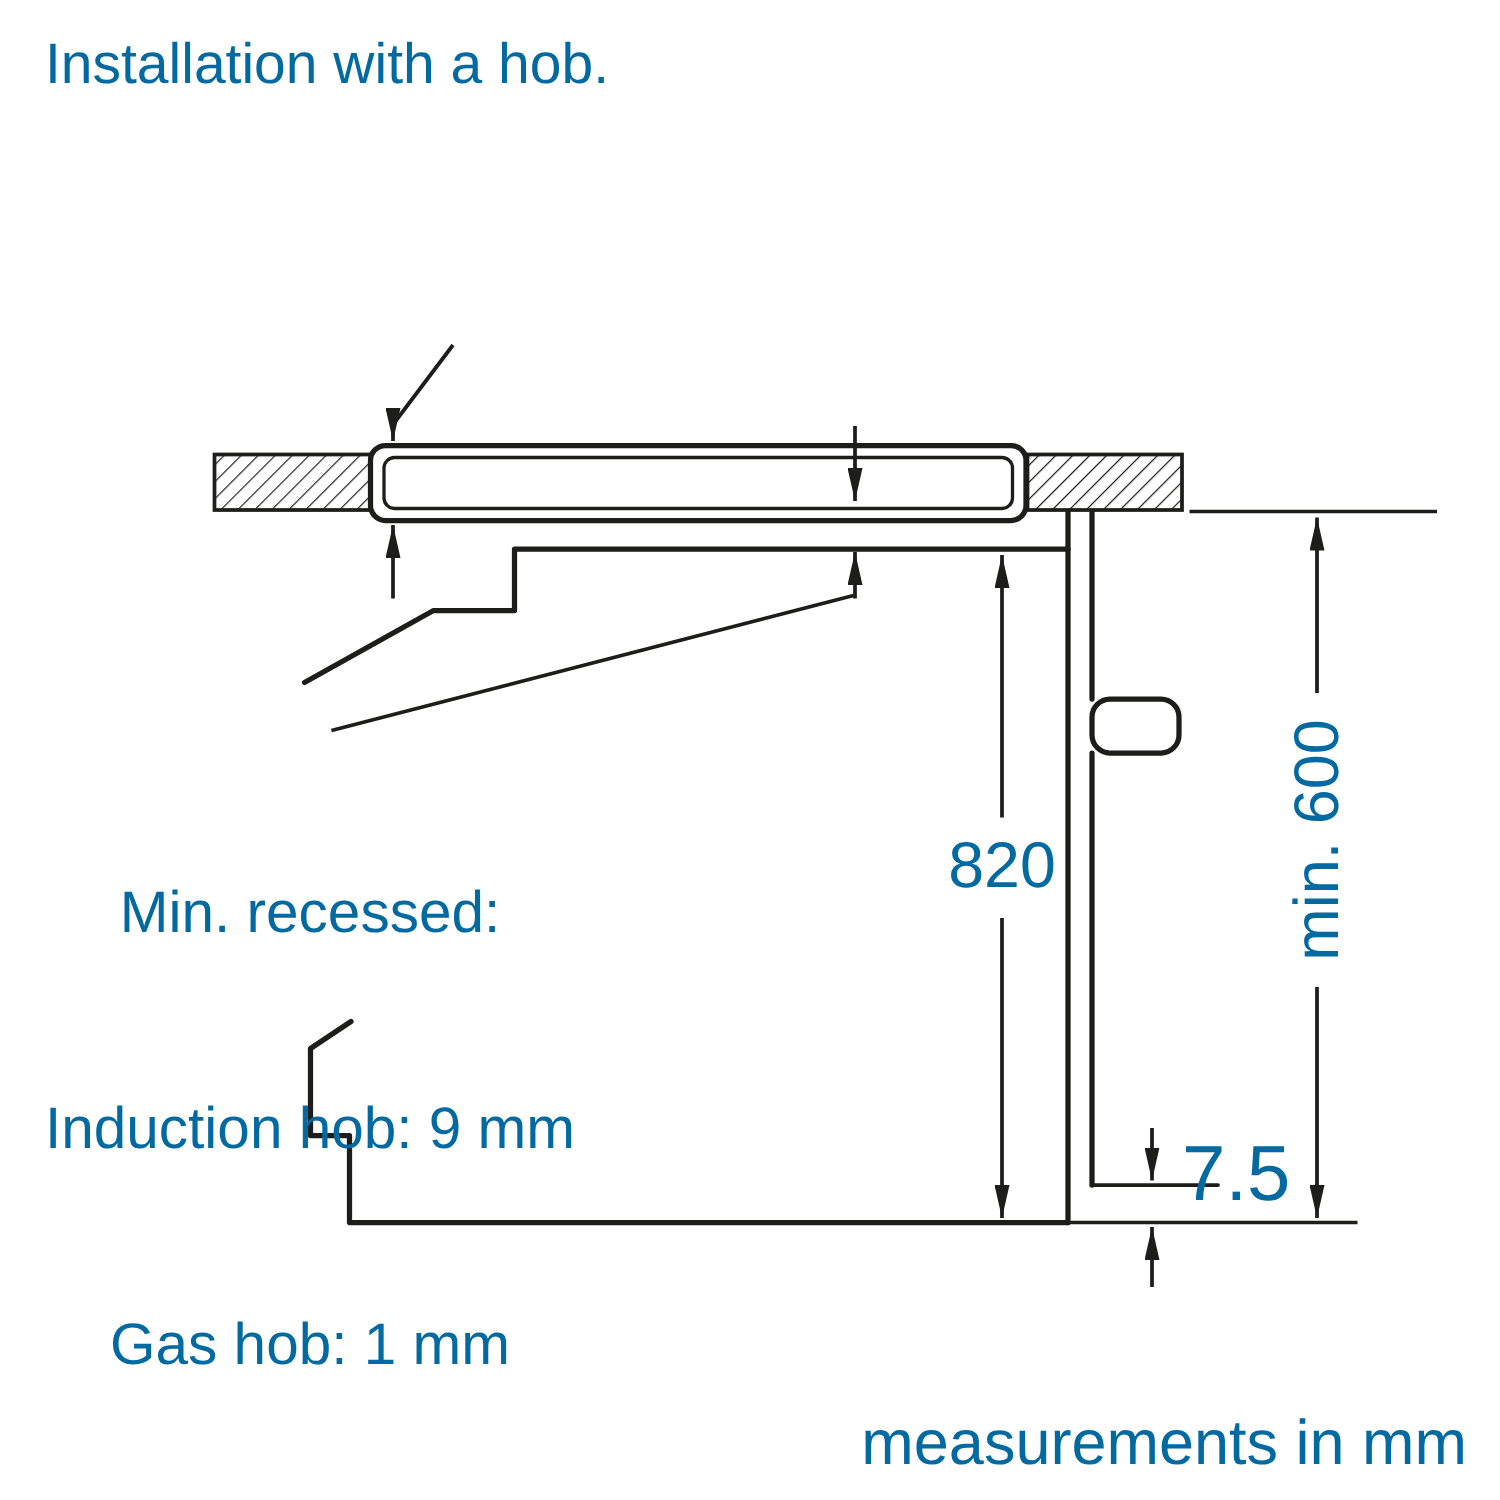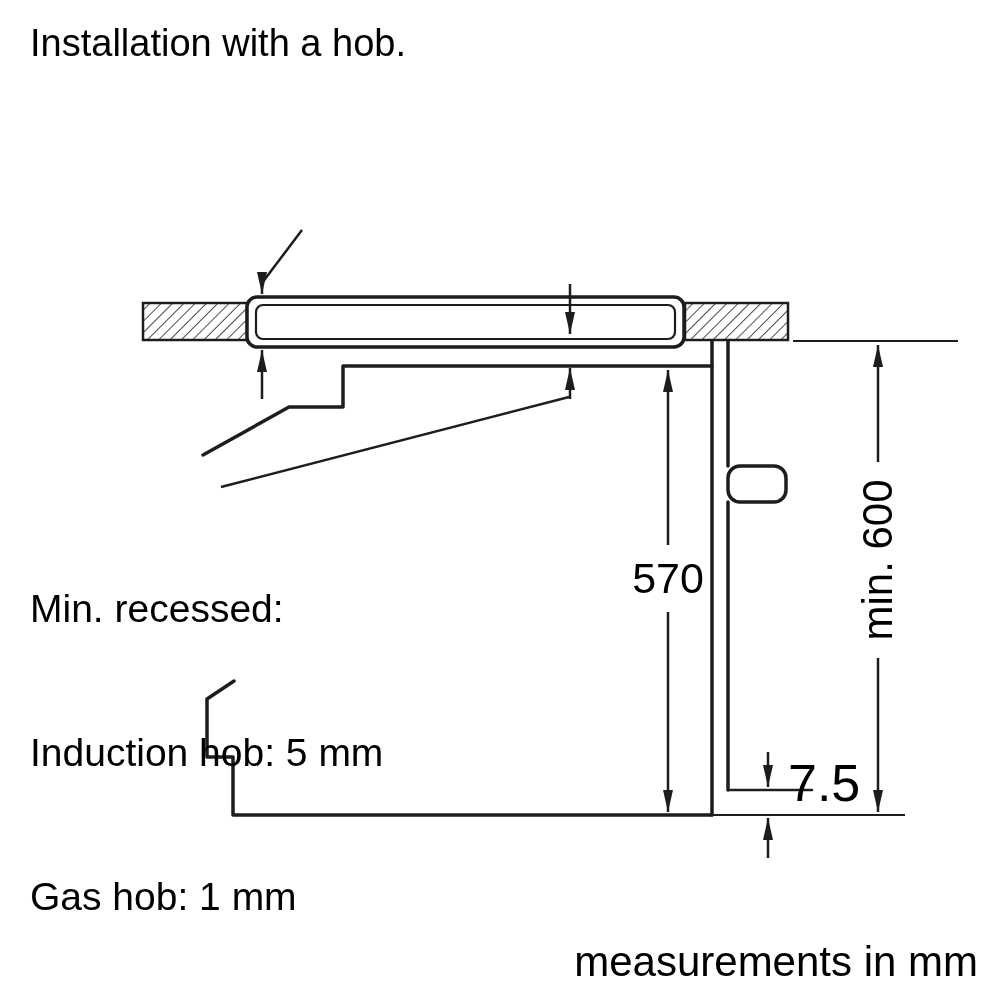--- a/index.html
+++ b/index.html
@@ -2,22 +2,23 @@
 <html><head>
 <meta charset="utf-8">
 <style>
   html, body { margin: 0; padding: 0; background: #ffffff; }
   .canvas {
     position: relative;
     width: 1000px;
     height: 1000px;
     background: #ffffff;
     font-family: "Liberation Sans", sans-serif;
-    color: #000000;
+    color: #0369a1;
     overflow: hidden;
+    text-align: center;
   }
   .diagram-svg { position: absolute; left: 0; top: 0; }
   .txt { position: absolute; white-space: pre; }
   .title        { left: 30px;  top: 22px;  font-size: 38px; }
   .annotation   { left: 306px; top: 190px; font-size: 40px; line-height: 50px; }
   .min-distance { left: 30px;  top: 489px; font-size: 39px; line-height: 48px; }
   .dim-570 {
     left: 668px; top: 578px;
     transform: translate(-50%, -50%);
     font-size: 43px;
@@ -96,23 +97,23 @@
       <line x1="570" y1="399" x2="570" y2="368" stroke-width="2.5" marker-end="url(#arw)"></line>
       <line x1="221" y1="487" x2="569" y2="397" stroke-width="2.5"></line>
     </g>
   </svg>
 
   <div class="txt title">Installation with a hob.</div>
 
 
   <div class="txt min-distance">
     <div>Min. recessed:</div>
-    <div>Induction hob: 5 mm</div>
+    <div>Induction hob: 9 mm</div>
     <div>Gas hob: 1 mm</div>
     
   </div>
 
-  <div class="txt dim-570">570</div>
+  <div class="txt dim-570">820</div>
   <div class="txt dim-600">min. 600</div>
   <div class="txt dim-75">7.5</div>
 
   <div class="txt caption">measurements in mm</div>
 </div>
 
 </body></html>

